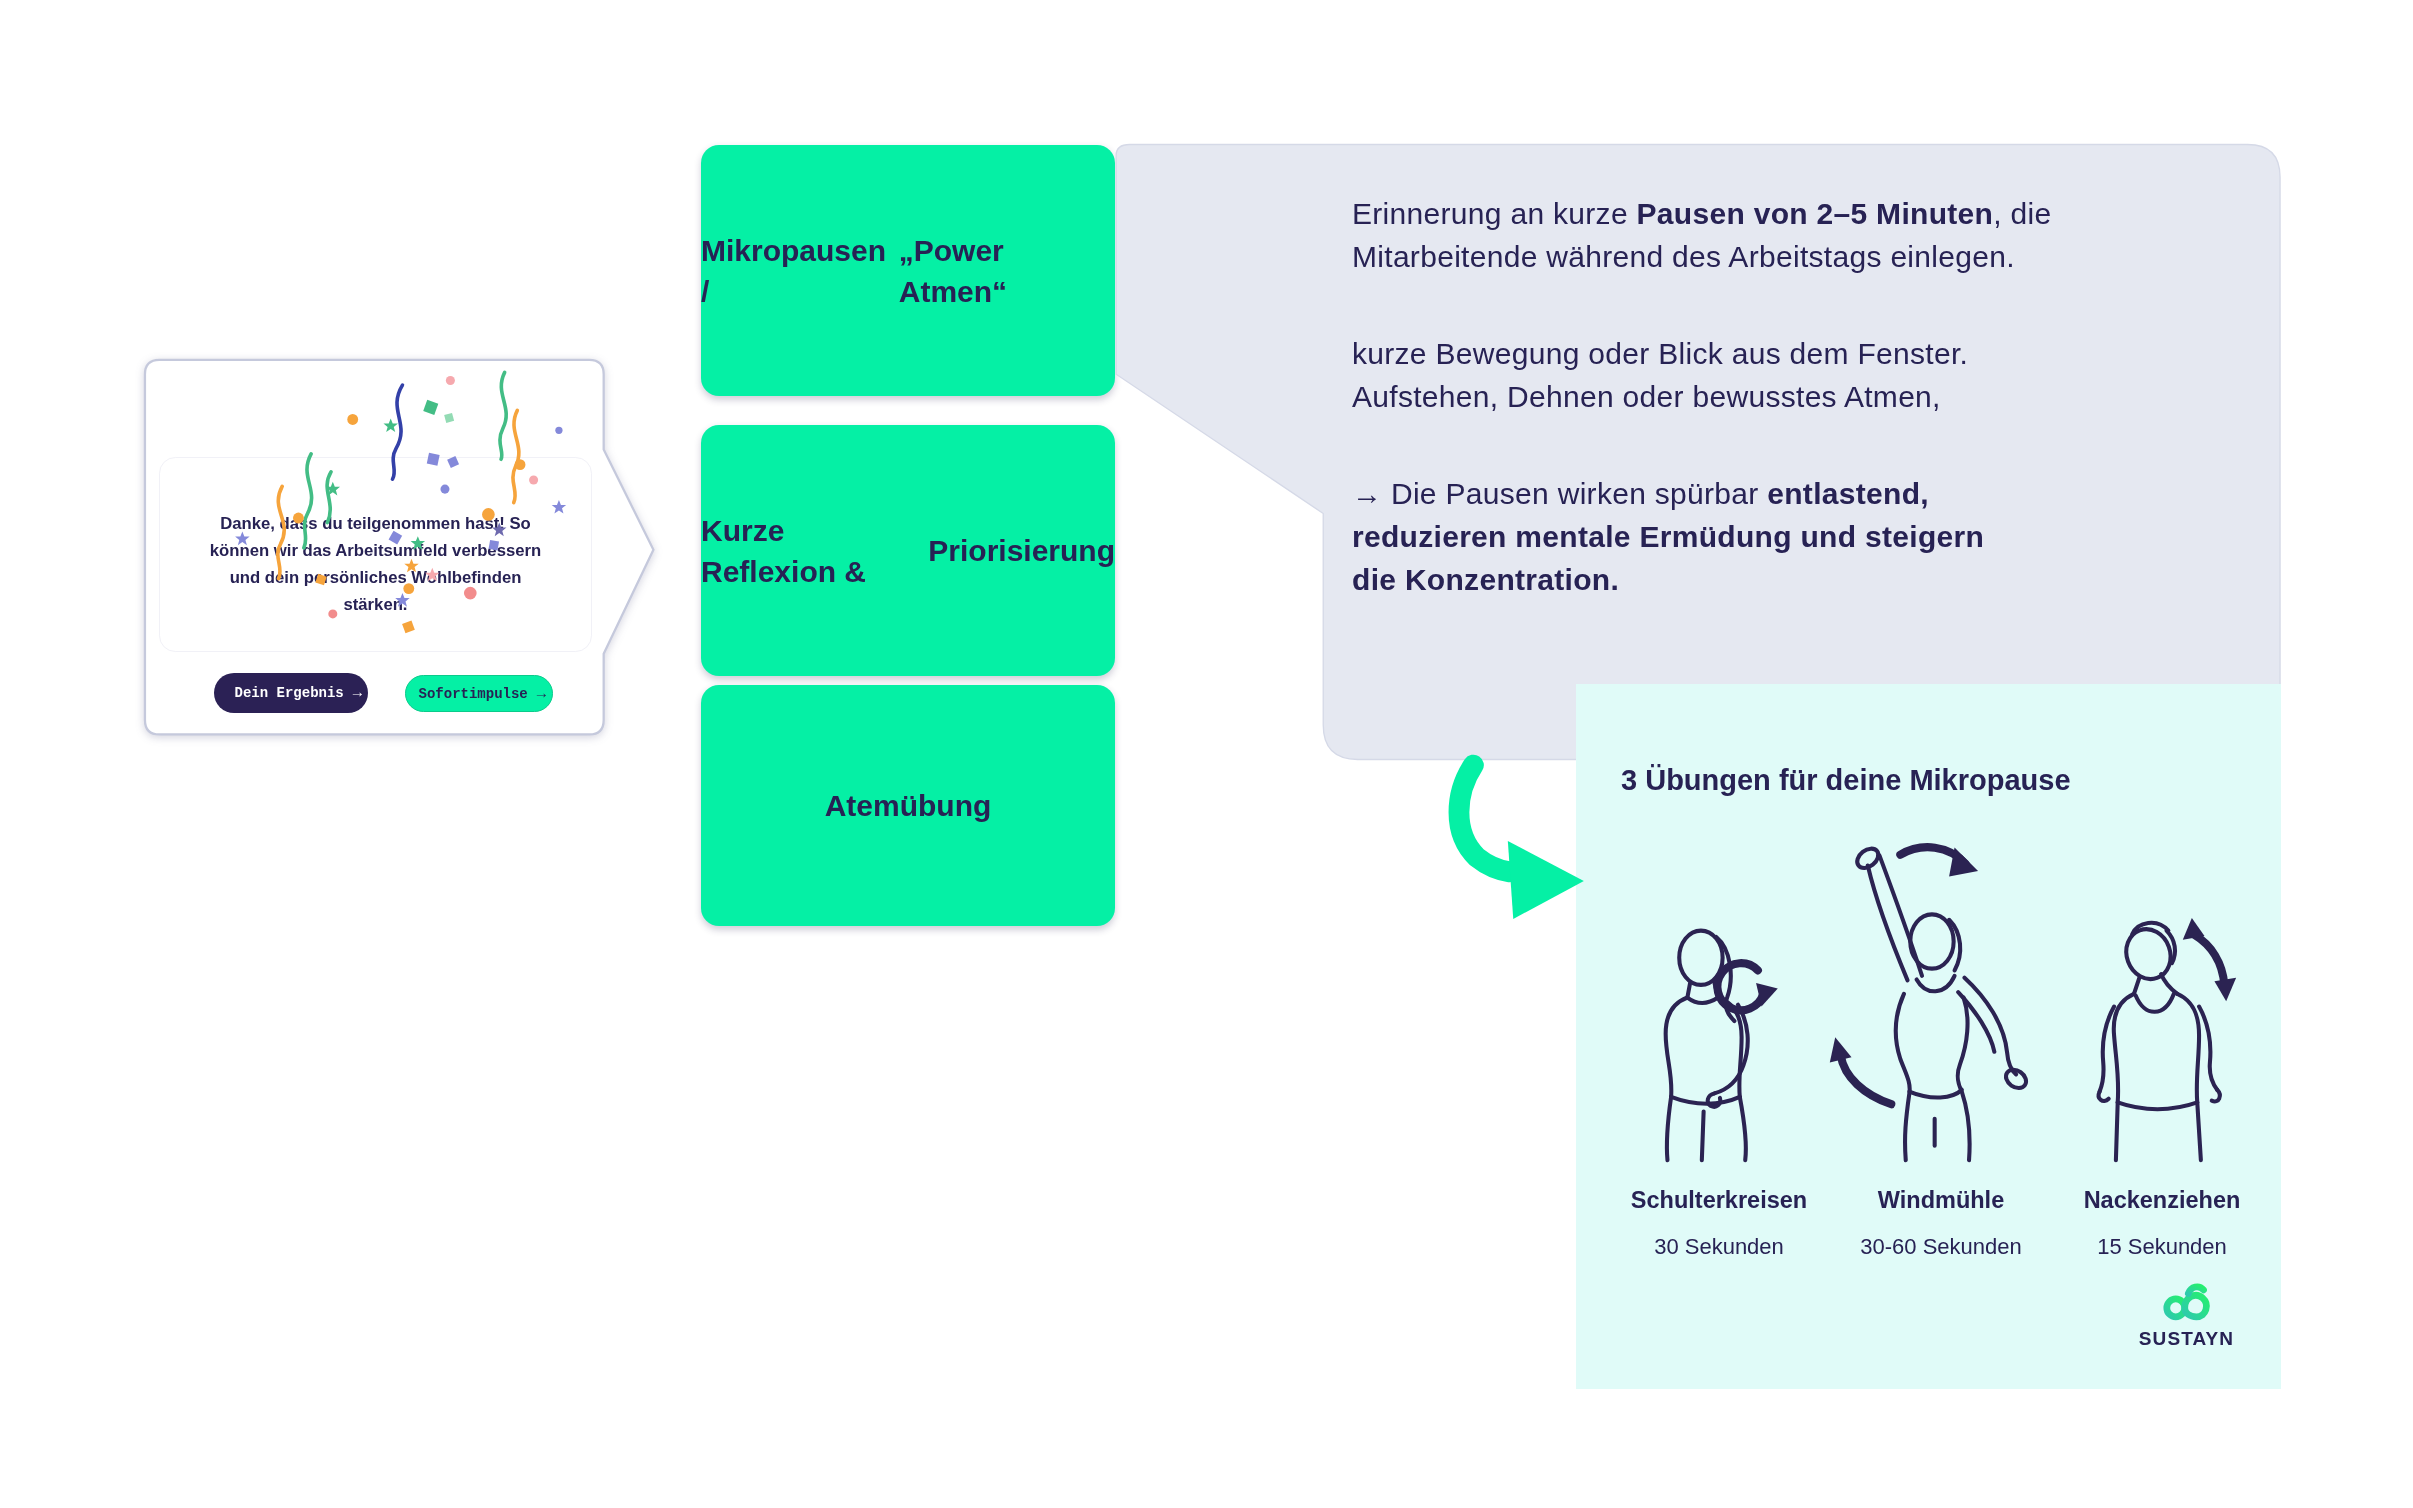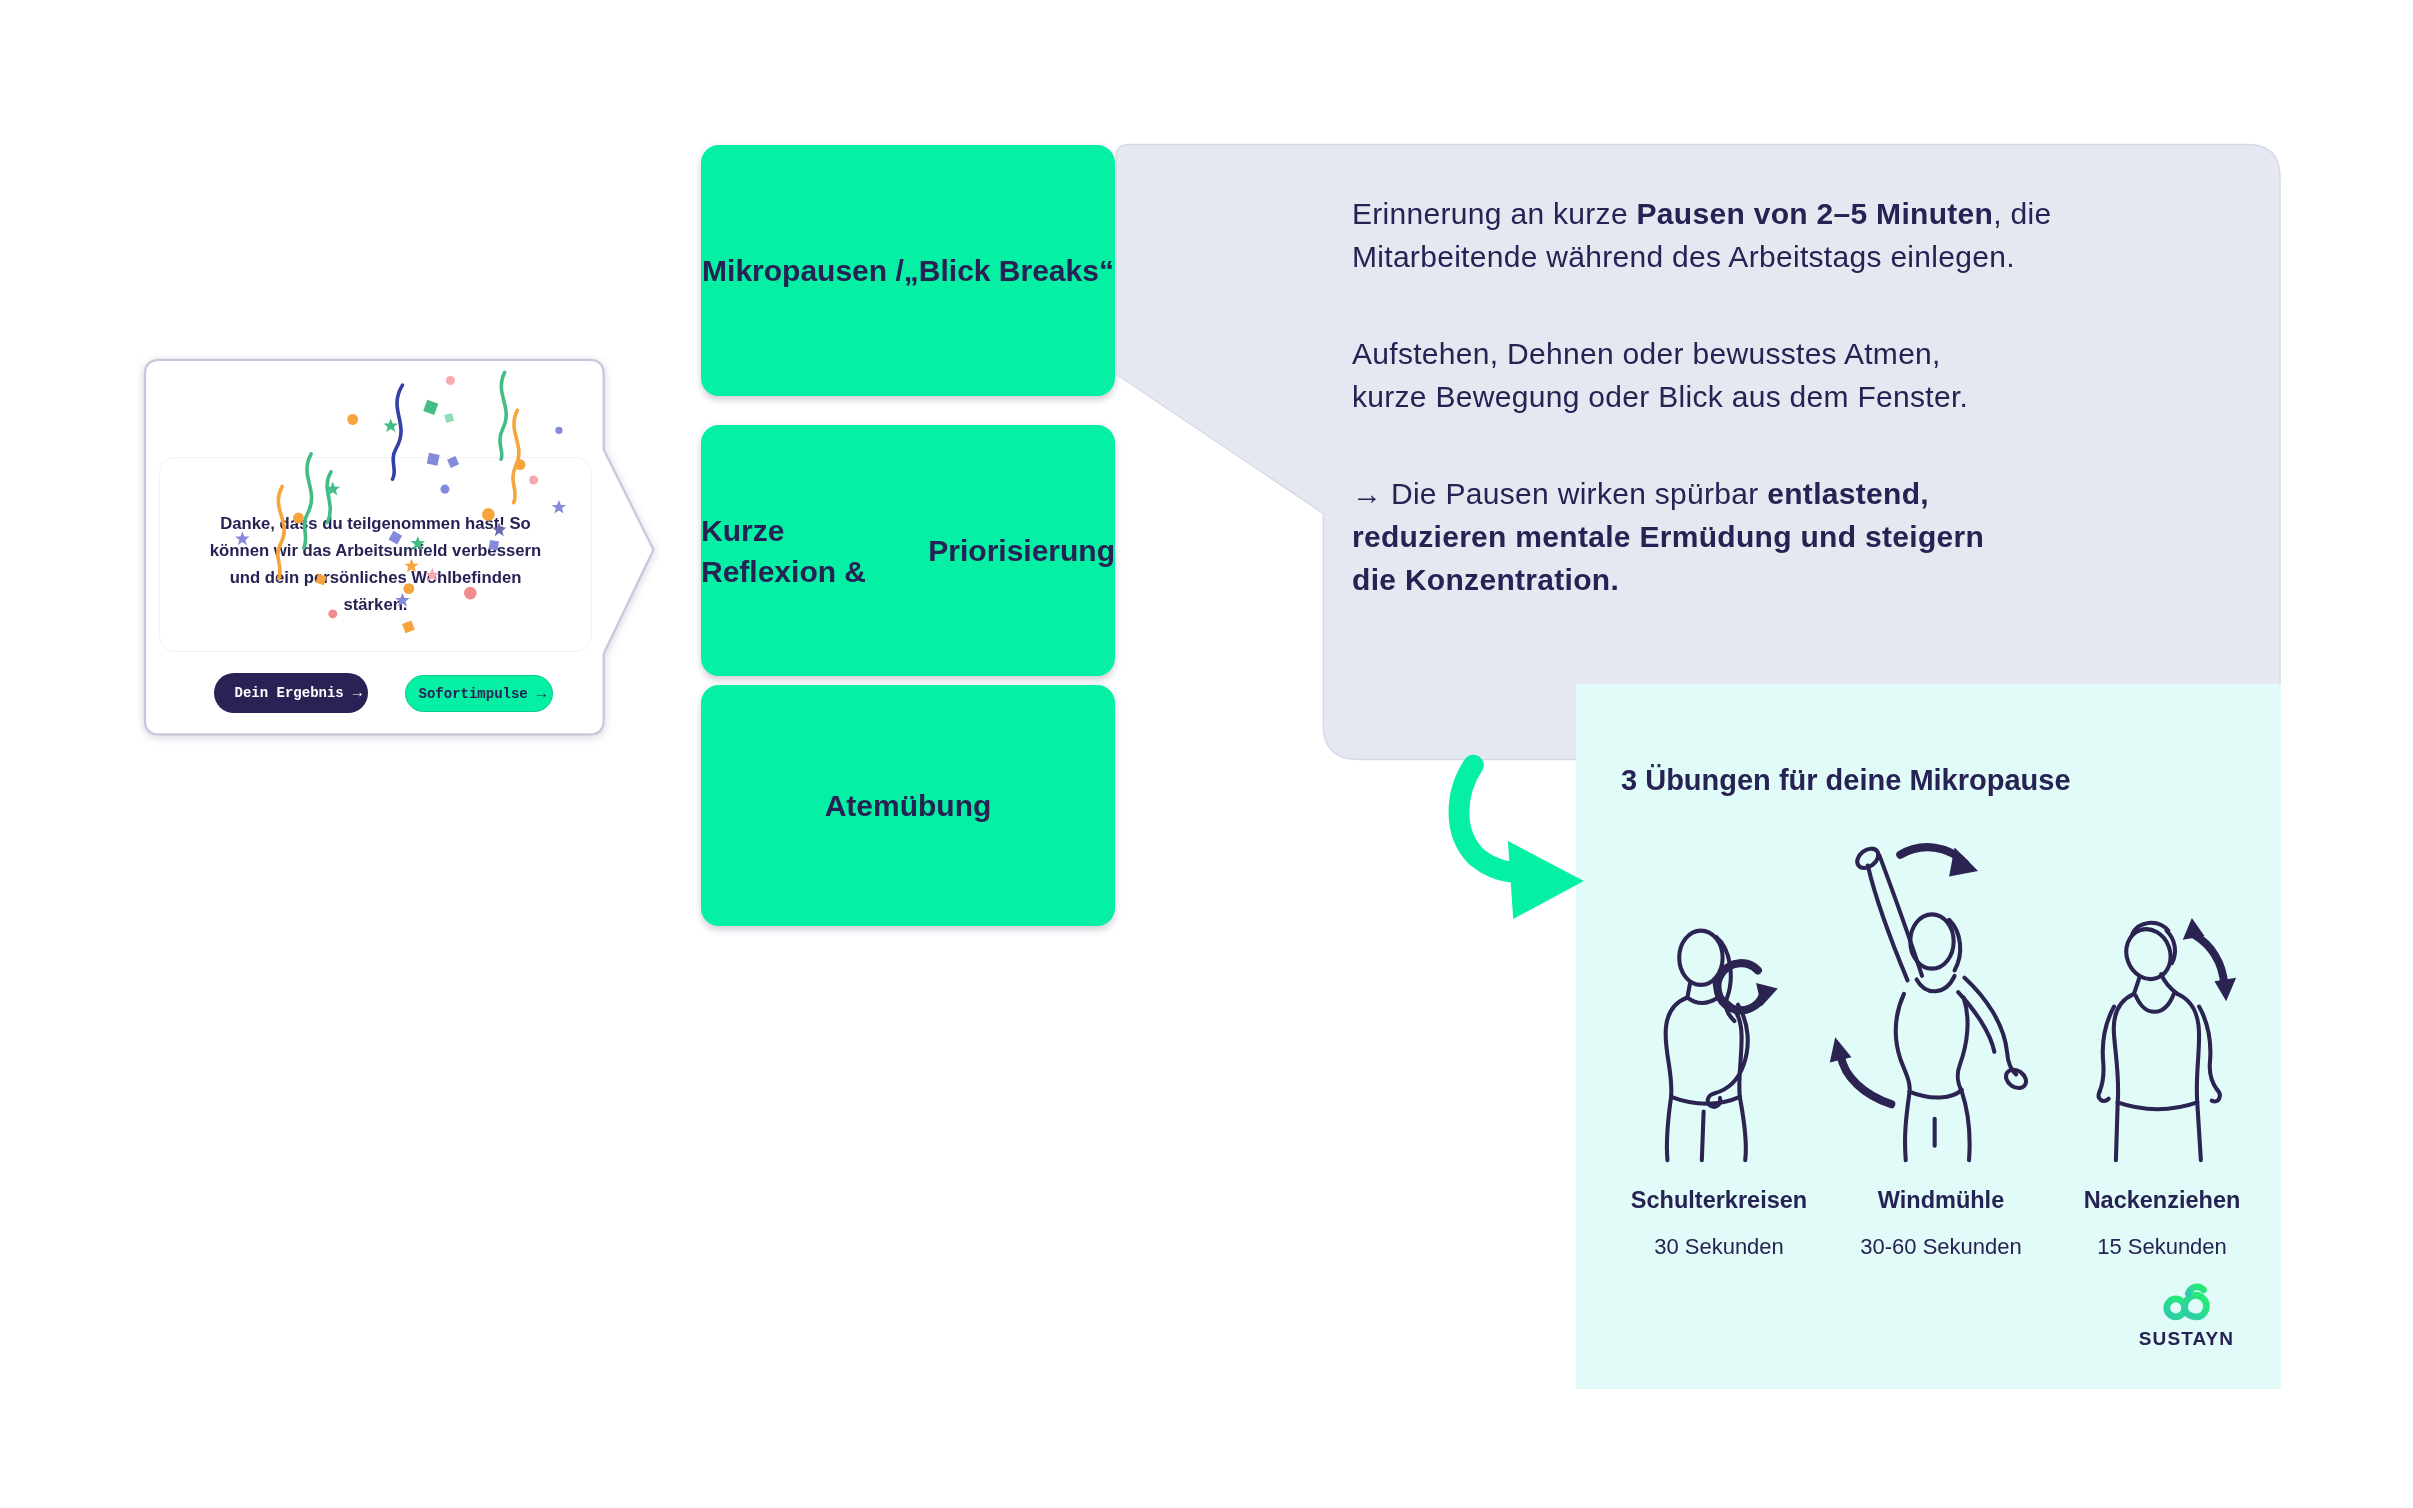--- a/index.html
+++ b/index.html
@@ -125,41 +125,41 @@
     <span>Dein Ergebnis</span>
     <span class="arr">→</span>
   </button>
   <button class="pill btn-green">
     <span>Sofortimpulse</span>
     <span class="arr">→</span>
   </button>
 
   <div class="impulse-card card-1">
       <div class="line">Mikropausen /</div>
-      <div class="line">„Blick Breaks“</div>
+      <div class="line">„Power Atmen“</div>
     </div>
   <div class="impulse-card card-2">
       <div class="line">Kurze Reflexion &amp;</div>
       <div class="line">Priorisierung</div>
     </div>
   <div class="impulse-card card-3">
       <div class="line">Atemübung</div>
     </div>
 
   <svg class="bubble-shape" width="1172" height="624" viewBox="0 0 1295 690">
     <path d="M18,5 H1254 Q1290,5 1290,41 V685 H270 Q232,685 232,647 V413 L3,259 V17 Q3,5 18,5 Z" fill="var(--bubble-bg)" stroke="var(--bubble-edge)" stroke-width="1.5"></path>
   </svg>
   <div class="bubble-text">
       <div class="para">
         <div class="line"><span>Erinnerung an kurze </span><span class="b">Pausen von 2–5 Minuten</span><span>, die</span></div>
         <div class="line"><span>Mitarbeitende während des Arbeitstags einlegen.</span></div>
       </div>
       <div class="para">
+        <div class="line"><span>kurze Bewegung oder Blick aus dem Fenster.</span></div>
         <div class="line"><span>Aufstehen, Dehnen oder bewusstes Atmen,</span></div>
-        <div class="line"><span>kurze Bewegung oder Blick aus dem Fenster.</span></div>
       </div>
       <div class="para">
         <div class="line"><span>→ Die Pausen wirken spürbar </span><span class="b">entlastend,</span></div>
         <div class="line"><span class="b">reduzieren mentale Ermüdung und steigern</span></div>
         <div class="line"><span class="b">die Konzentration.</span></div>
       </div>
     </div>
 
   <div class="exercise-panel">
     <div class="panel-title">3 Übungen für deine Mikropause</div>

